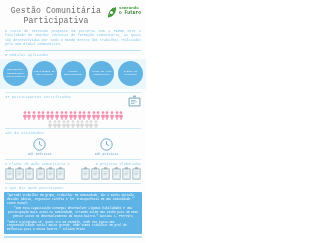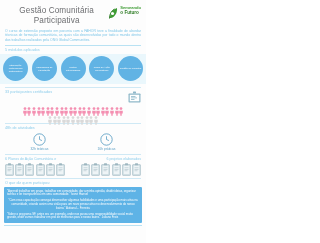--- a/index.html
+++ b/index.html
@@ -6,20 +6,21 @@
   html, body {
     width: 146px; height: 243px;
     background: #ffffff;
     font-family: "Liberation Sans", sans-serif;
     overflow: hidden;
   }
   .infographic {
     width: 146px; height: 243px;
     background: #fdfdfd;
     position: relative;
+    font-family: Liberation Mono, monospace;
   }
 
   
   .header {
     padding: 4px 5px 2px 5px;
     display: flex;
     align-items: flex-start;
     justify-content: space-between;
   }
   .title-wrap { flex: 1; padding-top: 2px; }

